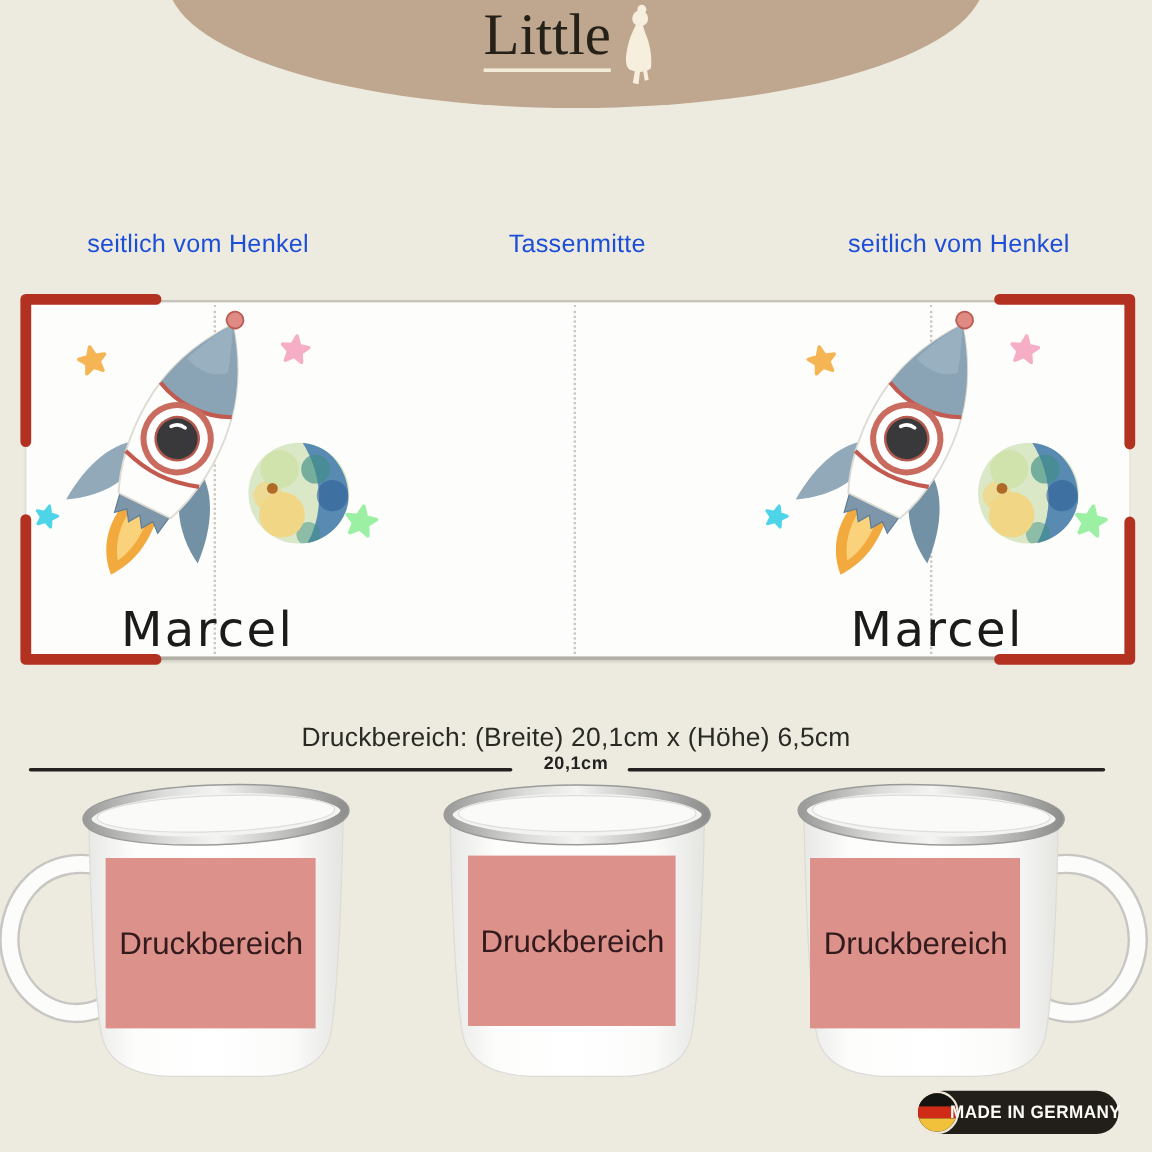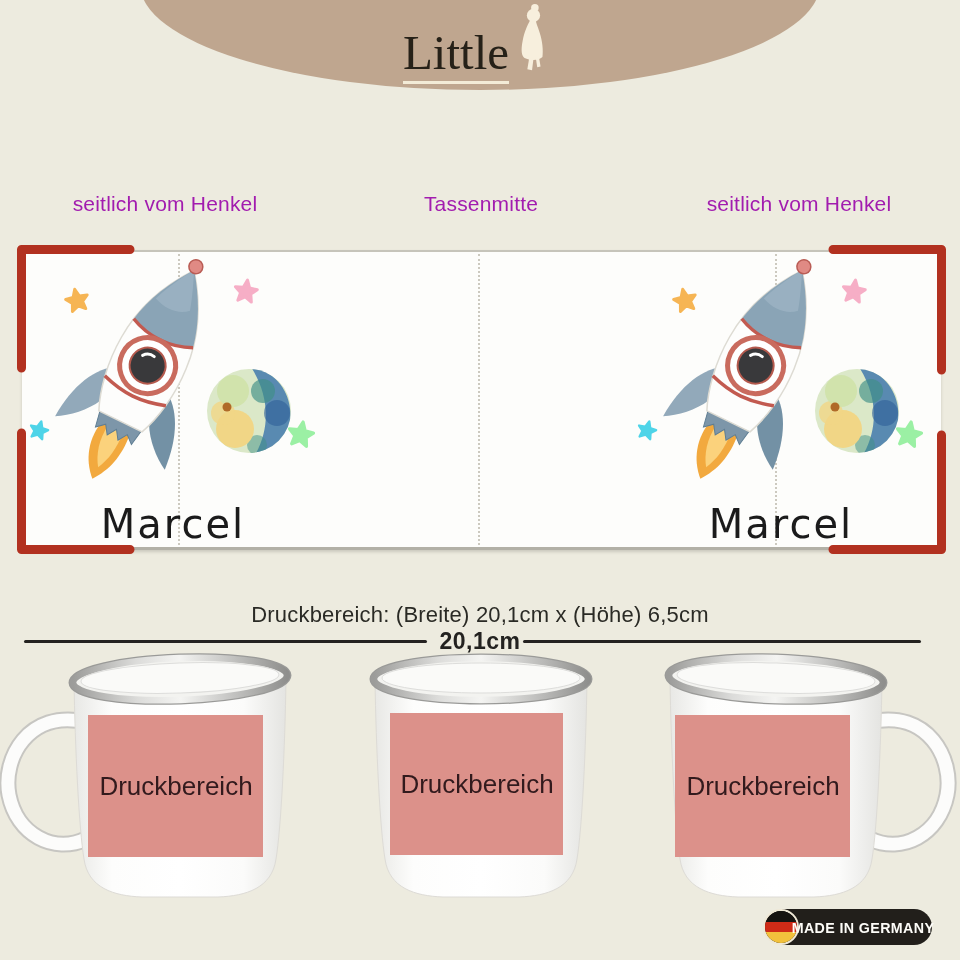--- a/index.html
+++ b/index.html
@@ -13,28 +13,28 @@
     position:absolute; left:140px; top:-122px; width:680px; height:212px;
     background:#bfa68f; border-radius:50%;
   }
   .logo{
     position:absolute; left:0; right:0; top:0; height:92px;
     display:flex; justify-content:center; align-items:flex-start;
   }
   .logo-word{
     font-family:"Liberation Serif", serif;
     font-size:49px; line-height:1; color:#262118;
-    padding-top:28px; padding-bottom:4px;
+    padding-top:4px; padding-bottom:4px;
     border-bottom:3px solid #f3ebd7;
   }
   .logo-girl{ margin:2px 7px 0 7px; }
   
   .pos-label{
     position:absolute; top:192px; transform:translateX(-50%);
-    font-size:21px; font-weight:500; color:#a21caf; letter-spacing:.2px; white-space:nowrap;
+    font-size:21px; font-weight:500; color:#1d4ed8; letter-spacing:.2px; white-space:nowrap;
   }
   .pos-left{left:165px;} .pos-center{left:481px;} .pos-right{left:799px;}
   
   .strip{
     position:absolute; left:22px; top:250px; width:919px; height:300px;
     box-sizing:border-box; background:#fdfdfb;
     border-top:2px solid #c6c4ba; border-bottom:3px solid #b2b0a6;
     box-shadow:0 2px 3px rgba(0,0,0,.15);
   }
   .dotline{
@@ -45,21 +45,21 @@
   .marcel{
     font-family:"DejaVu Sans", sans-serif; font-size:40px; letter-spacing:2px; fill:#1b1b1b;
   }
   
   .print-info{
     position:absolute; top:602px; left:0; right:0; text-align:center;
     font-size:22px; font-weight:500; color:#2a2a25; letter-spacing:.2px;
   }
   .measure-label{
     position:absolute; top:628px; left:0; right:0; text-align:center;
-    font-size:23px; font-weight:600; color:#232220; letter-spacing:.5px;
+    font-size:15px; font-weight:600; color:#232220; letter-spacing:.5px;
   }
   .mline{ position:absolute; top:640px; height:3px; background:#242220; border-radius:2px; }
   .mline-left{ left:24px; width:403px; }
   .mline-right{ left:523px; width:398px; }
   
   .mugs-svg{ position:absolute; left:0; top:650px; width:960px; height:310px; }
   .mug-area-text{
     font-family:"Liberation Sans", sans-serif; font-size:26px; font-weight:500; fill:#321a1d;
   }
   

